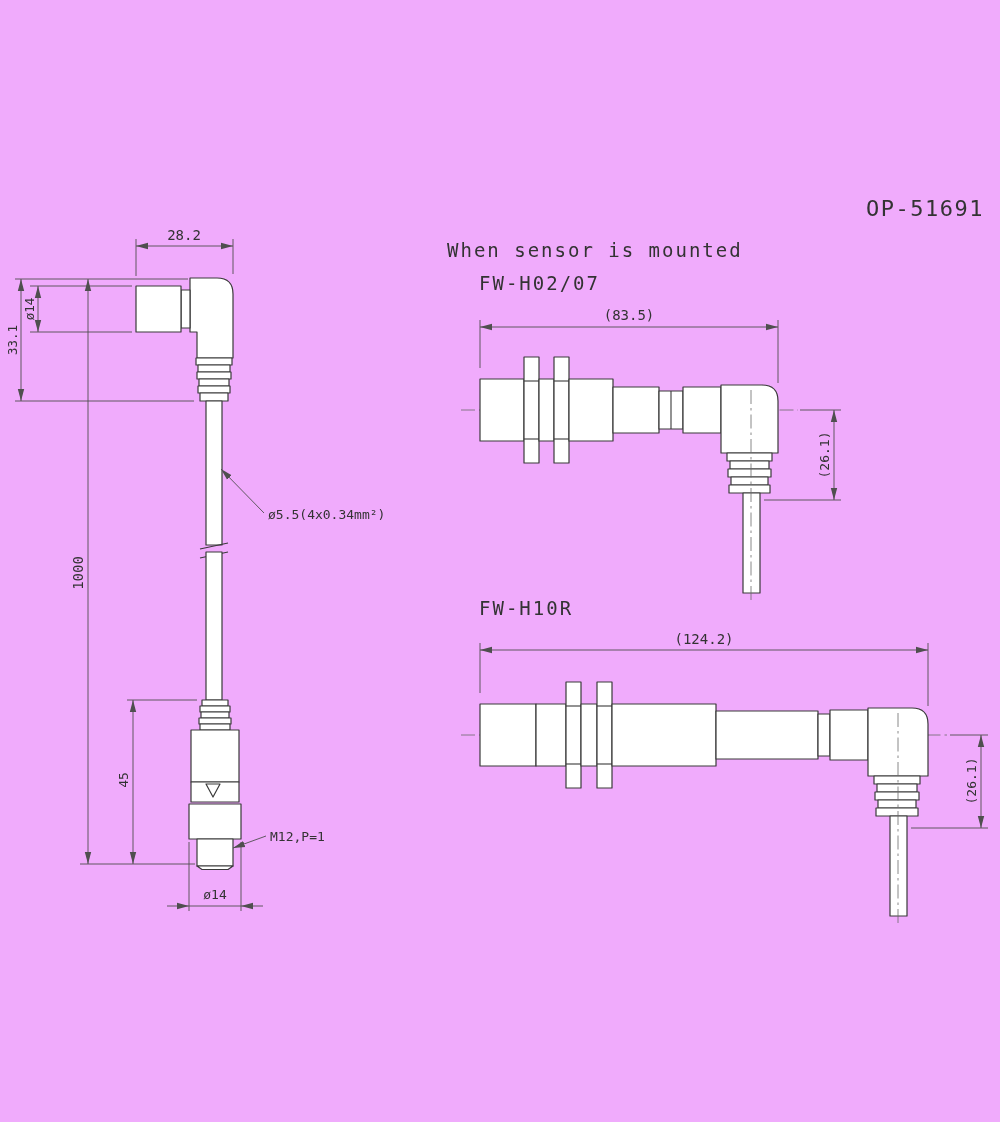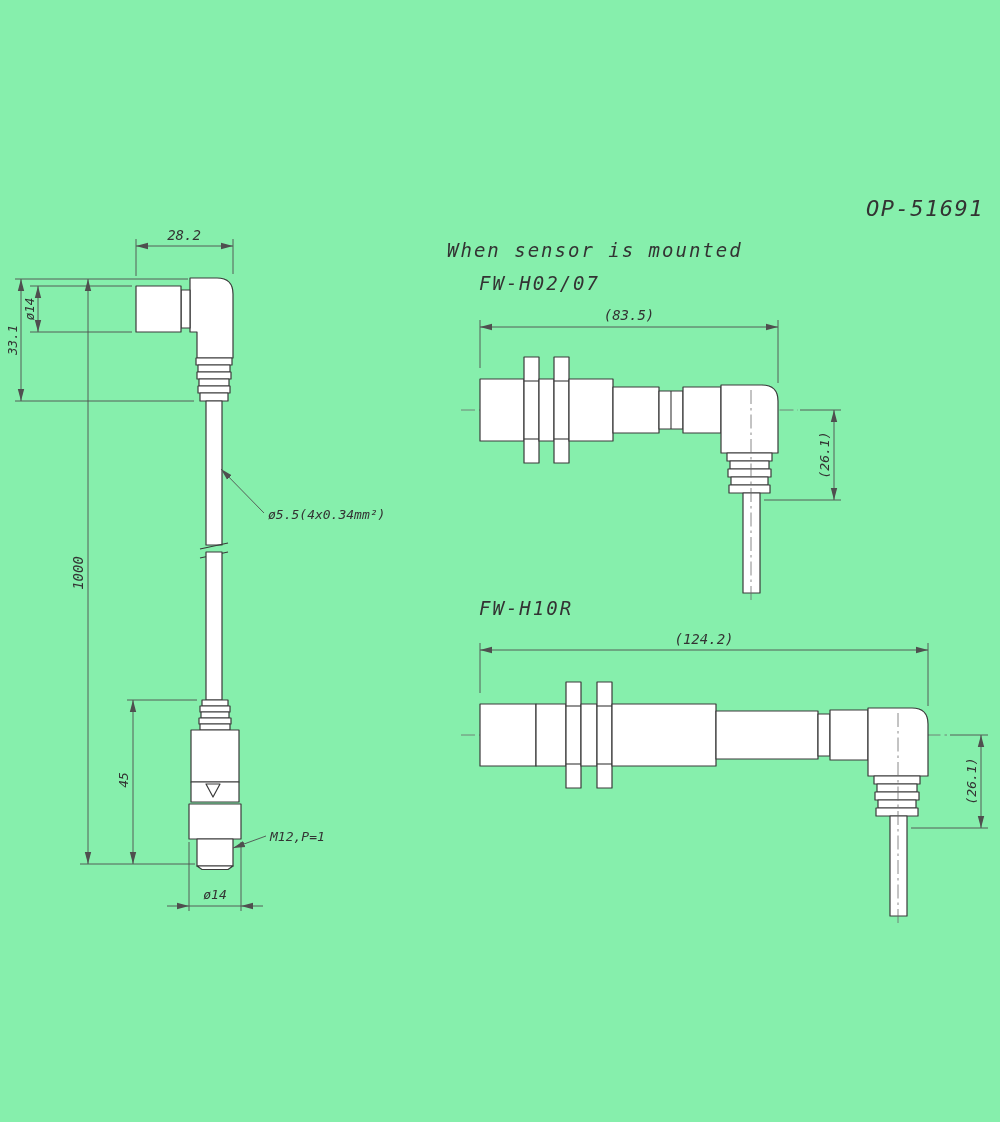--- a/index.html
+++ b/index.html
@@ -1,16 +1,16 @@
 <!DOCTYPE html>
 <html><head>
 <meta charset="utf-8">
 <style>
   html,body{margin:0;padding:0;background:#ffffff;}
-  .page{position:relative;width:1000px;height:1122px;background:#86efac;overflow:hidden;font-style:italic;}
+  .page{position:relative;width:1000px;height:1122px;background:#f0abfc;overflow:hidden;}
   svg{display:block;}
   .part{fill:#ffffff;stroke:#3a3a3a;stroke-width:1.2;stroke-linejoin:round;}
   .pline{stroke:#3a3a3a;stroke-width:1.1;fill:none;}
   .dim{stroke:#4f4f4f;stroke-width:0.9;fill:none;}
   .cl{stroke:#6b6b6b;stroke-width:0.8;fill:none;stroke-dasharray:14 4 2.5 4;}
   text{font-family:"DejaVu Sans Mono","Liberation Mono",monospace;fill:#333;}
   .t14{font-size:14px;}
   .t13{font-size:13px;}
   .t12{font-size:12.5px;}
   .lbl{font-size:19px;letter-spacing:2px;}

